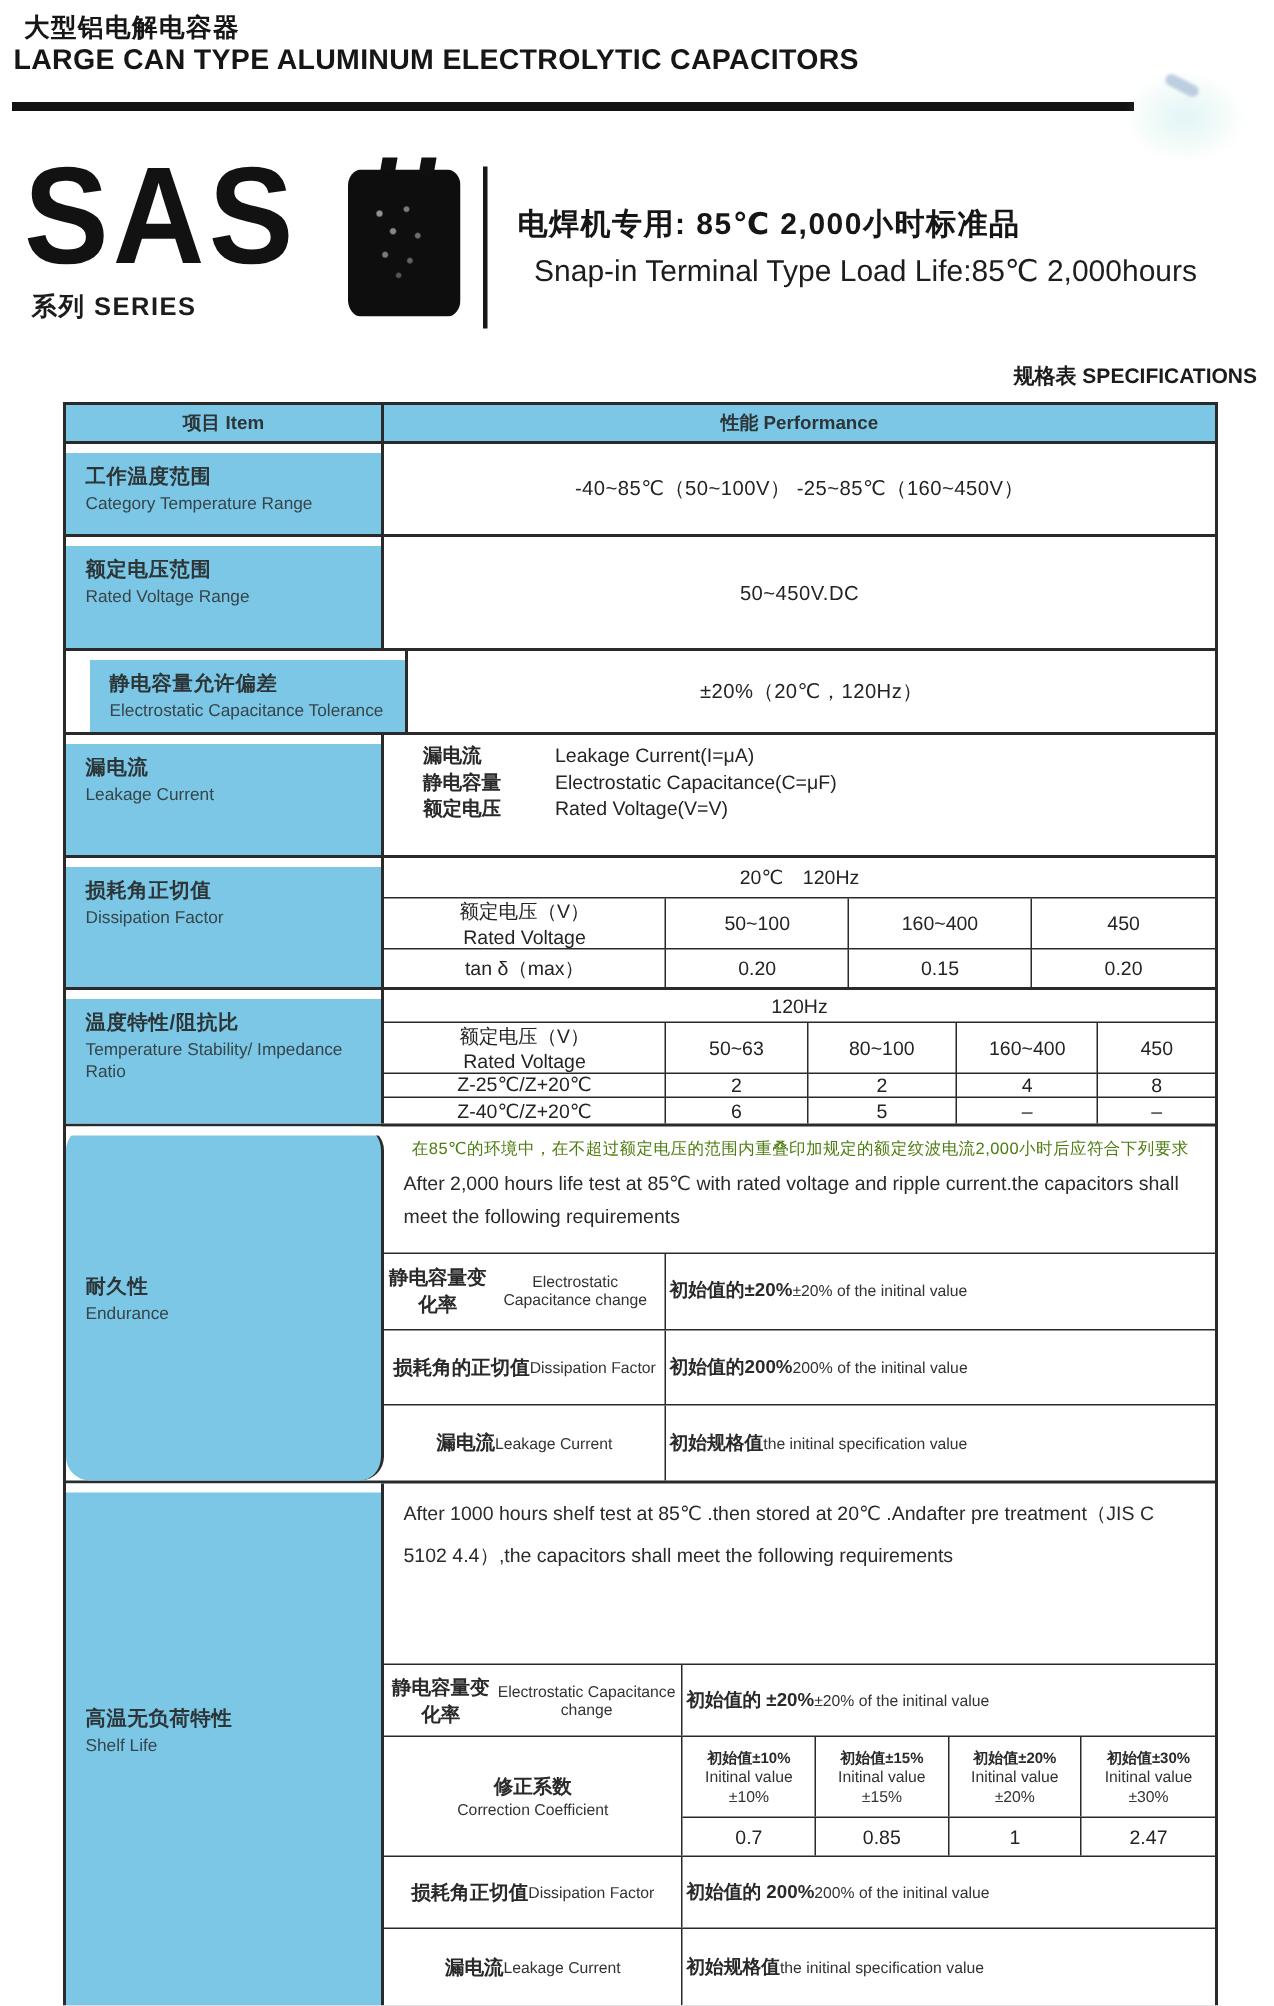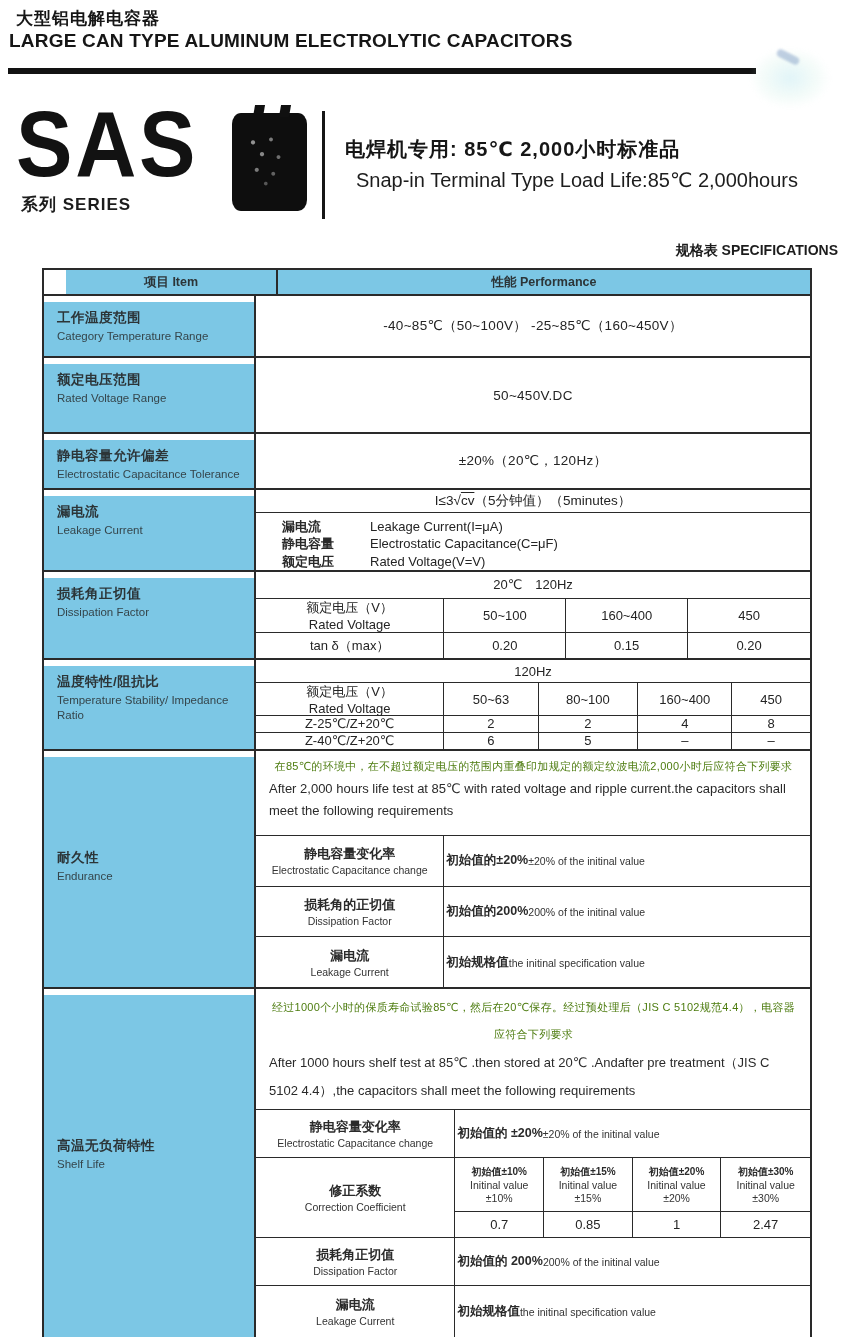--- a/index.html
+++ b/index.html
@@ -44,21 +44,21 @@
   .row { display:flex; border-top:2px solid #2a2a2a; }
   .row.first { border-top:none; }
   .r-header{height:24px} .r-temp{height:62px} .r-volt{height:76px} .r-tol{height:56px}
   .r-leak{height:82px} .r-diss{height:88px} .r-tstab{height:91px} .r-endur{height:238px} .r-shelf{height:350px}
 
   .item-cell { flex:0 0 212px; width:212px; border-right:2px solid #2a2a2a; position:relative;
       padding:13px 2px 4px 13px; background:#7cc7e5; }
   .item-cell.gap::before { content:""; position:absolute; top:0; left:0; right:0; height:6px; background:#fff; }
   .lab-cn { font-size:13.5px; font-weight:700; color:#2c3538; letter-spacing:.5px; }
   .lab-en { font-size:11.5px; color:#35454b; margin-top:2px; line-height:1.3; }
-  .pt-endur { padding-top:98px; } .pt-shelf { padding-top:148px; }
+  .pt-endur { padding-top:98px;border-radius:16px; } .pt-shelf { padding-top:148px; }
 
   .hd-cell { display:flex; align-items:center; justify-content:center; font-size:12.5px; font-weight:700; color:#2c3538; padding:0; }
   .perf-cell { flex:1; display:flex; flex-direction:column; min-width:0; }
   .center-val { flex:1; display:flex; align-items:center; justify-content:center; font-size:13.5px; color:#242424; letter-spacing:.3px; }
 
   
   .formula-row { height:28px; border-bottom:1.5px solid #2a2a2a; display:flex; align-items:center; justify-content:center; font-size:13.5px; color:#242424; }
   .radicand { text-decoration:overline; }
   .defs { flex:1; padding:5px 0 0 26px; }
   .def-line { display:flex; line-height:17.5px; font-size:13px; color:#242424; }
@@ -75,21 +75,21 @@
   .gc.noR { border-right:none; } .gc.noB { border-bottom:none; }
 
   
   .para { padding:5px 12px 0 13px; }
   .para-endur { height:84px; } .para-shelf { height:120px; }
   .para .p-cn { font-size:11px; color:#4d7c0f; line-height:21px; letter-spacing:.3px;text-align:center; }
   .para .p-en { font-size:13px; color:#2a2a2a; line-height:22px; margin-top:1px; }
   .para-shelf .p-cn { line-height:27px; } .para-shelf .p-en { line-height:28px; }
   .sub-row { display:flex; border-top:1.5px solid #2a2a2a; flex:1; min-height:0; }
   .sub-row.fixed48 { flex:0 0 48px; } .sub-row.fixed46 { flex:0 0 48px; }
-  .sub-label { flex:0 0 34%; border-right:1.5px solid #2a2a2a; display:flex; flex-direction:column; align-items:center; justify-content:center; text-align:center; padding:2px; }
+  .sub-label { flex:0 0 34%; border-right:1.5px solid #2a2a2a; display:flex; flex-direction:row; align-items:center; justify-content:center; text-align:center; padding:2px; }
   .sub-label.w36 { flex:0 0 36%; }
   .sub-value { flex:1; display:flex; align-items:center; text-align:center; padding:2px; }
   .sl-cn { font-size:13px; font-weight:700; color:#2a2a2a; } .sl-en { font-size:10.5px; color:#333; margin-top:1px; }
   .sv-cn { font-size:12.5px; font-weight:600; color:#2a2a2a; } .sv-en { font-size:10.5px; color:#333; margin-top:1px; }
 
   
   .corr-row { display:flex; border-top:1.5px solid #2a2a2a; flex:0 0 80px; }
   .corr-label { flex:0 0 36%; border-right:1.5px solid #2a2a2a; display:flex; flex-direction:column; align-items:center; justify-content:center; text-align:center; }
   .corr-right { flex:1; display:flex; flex-direction:column; min-width:0; }
   .corr-heads { flex:1; display:grid; grid-template-columns:repeat(4,1fr); }
@@ -118,21 +118,21 @@
     </div>
   <div class="vline"></div>
   <div class="tagline-cn">电焊机专用: 85℃  2,000小时标准品</div>
   <div class="tagline-en">Snap-in Terminal Type Load Life:85℃  2,000hours</div>
 
   <div class="spec-caption">规格表 SPECIFICATIONS</div>
 
   <div class="spec-table">
 
     <div class="row first r-header">
-      <div class="item-cell hd-cell cyan" style="background: rgb(124, 199, 229); margin-left: 22px;">项目 Item</div>
+      <div class="item-cell hd-cell cyan" style="background: rgb(124, 199, 229);">项目 Item</div>
       <div class="perf-cell hd-cell cyan" style="background: rgb(124, 199, 229);">性能 Performance</div>
     </div>
 
     <div class="row r-temp">
       <div class="item-cell gap cyan" style="background: rgb(124, 199, 229);">
         <div class="lab-cn">工作温度范围</div>
         <div class="lab-en">Category Temperature Range</div>
       </div>
       <div class="perf-cell">
         <div class="center-val">-40~85℃（50~100V）  -25~85℃（160~450V）</div>
@@ -143,40 +143,35 @@
       <div class="item-cell gap cyan" style="background: rgb(124, 199, 229);">
         <div class="lab-cn">额定电压范围</div>
         <div class="lab-en">Rated Voltage Range</div>
       </div>
       <div class="perf-cell">
         <div class="center-val">50~450V.DC</div>
       </div>
     </div>
 
     <div class="row r-tol">
-      <div class="item-cell gap cyan" style="background: rgb(124, 199, 229);">
+      <div class="item-cell gap cyan" style="background: rgb(124, 199, 229); margin-left: 16px;">
         <div class="lab-cn">静电容量允许偏差</div>
         <div class="lab-en">Electrostatic Capacitance Tolerance</div>
       </div>
       <div class="perf-cell">
         <div class="center-val">±20%（20℃，120Hz）</div>
       </div>
     </div>
 
     <div class="row r-leak">
       <div class="item-cell gap cyan" style="background: rgb(124, 199, 229);">
         <div class="lab-cn">漏电流</div>
         <div class="lab-en">Leakage Current</div>
       </div>
       <div class="perf-cell">
-        <div class="formula-row">
-          <span>I≤3√</span>
-            <span class="radicand">cv</span>
-            <span>（5分钟值）（5minutes）</span>
-        </div>
         <div class="defs">
           <div class="def-line">
             <span class="def-cn">漏电流</span>
             <span>Leakage Current(I=μA)</span>
           </div>
           <div class="def-line">
             <span class="def-cn">静电容量</span>
             <span>Electrostatic Capacitance(C=μF)</span>
           </div>
           <div class="def-line">
@@ -283,21 +278,20 @@
       </div>
     </div>
 
     <div class="row r-shelf">
       <div class="item-cell gap cyan pt-shelf" style="background: rgb(124, 199, 229);">
         <div class="lab-cn">高温无负荷特性</div>
         <div class="lab-en">Shelf Life</div>
       </div>
       <div class="perf-cell">
         <div class="para para-shelf">
-          <div class="p-cn">经过1000个小时的保质寿命试验85℃，然后在20℃保存。经过预处理后（JIS C 5102规范4.4），电容器应符合下列要求</div>
           <div class="p-en">After 1000 hours shelf test at 85℃ .then stored at 20℃ .Andafter pre treatment（JIS C 5102 4.4）,the capacitors shall meet the following requirements</div>
         </div>
         <div class="sub-row fixed48">
           <div class="sub-label w36">
             <div class="sl-cn">静电容量变化率</div>
             <div class="sl-en">Electrostatic Capacitance change</div>
           </div>
           <div class="sub-value">
             <div class="sv-cn">初始值的 ±20%</div>
             <div class="sv-en">±20% of the initinal value</div>

